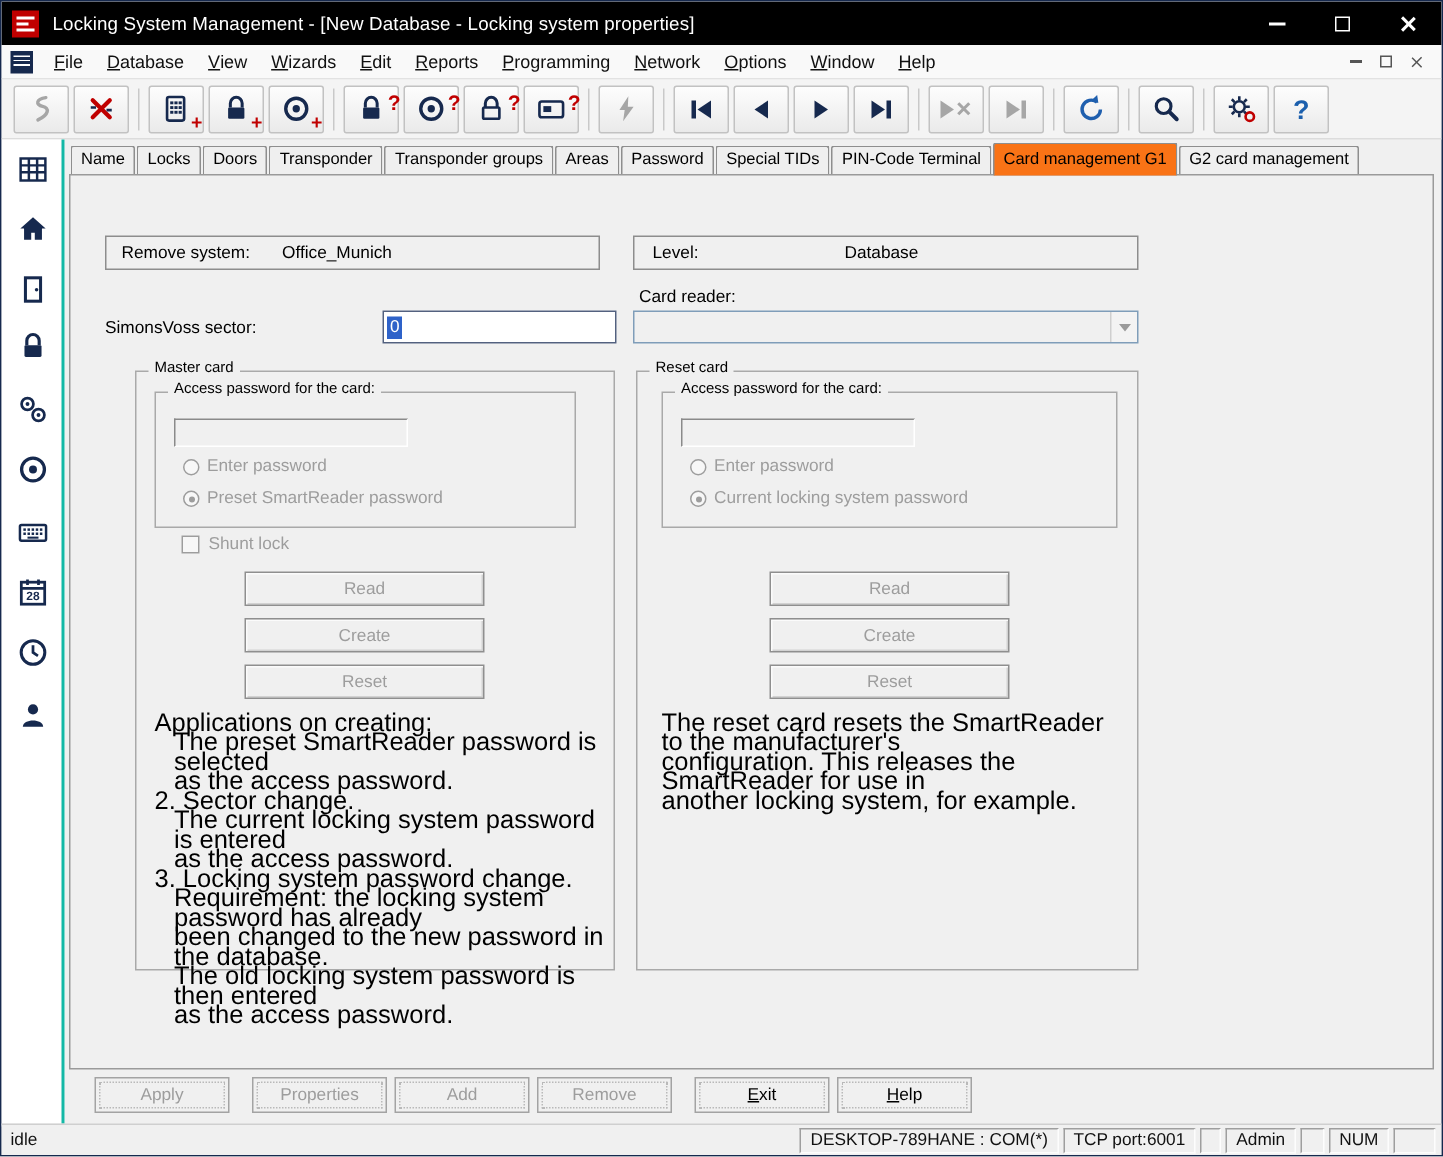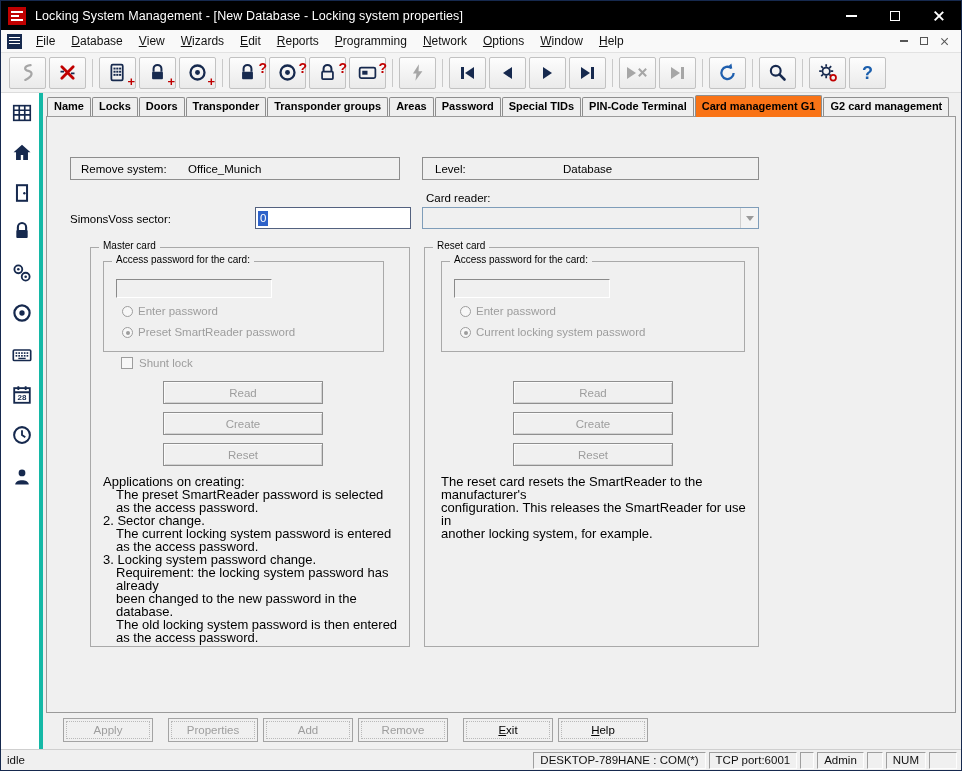--- a/index.html
+++ b/index.html
@@ -42,27 +42,27 @@
   .ico{position:relative;display:flex;align-items:center;justify-content:center;gap:1px;}
   .i21{width:21px;height:21px;display:block;}
   .badge{position:absolute;right:-7px;bottom:-5px;color:#c00000;font-weight:bold;font-size:13px;line-height:1;}
   .badge.q{right:-9px;bottom:auto;top:-1px;font-size:14px;}
   .helpq{color:#1b5fad;font-size:18px;font-weight:bold;line-height:1;}
   .tl{width:0;height:0;border-top:6px solid transparent;border-bottom:6px solid transparent;border-right:9px solid #16294e;}
   .tr{width:0;height:0;border-top:6px solid transparent;border-bottom:6px solid transparent;border-left:9px solid #16294e;}
   .nbar{width:3px;height:12px;background:#16294e;} .tr.g{border-left-color:#a6a6a6;} .nbar.g{background:#a6a6a6;}
 
   
-  #sidebar{position:absolute;top:92px;left:0;width:42px;height:658px;background:#ffffff;border-right:4px solid #14b8a6;}
+  #sidebar{position:absolute;top:92px;left:0;width:42px;height:658px;background:#ffffff;border-right:2px solid #14b8a6;}
   .side-ico{position:absolute;left:9px;width:24px;height:24px;display:flex;align-items:center;justify-content:center;}
   .calwrap{position:relative;}
   .calnum{position:absolute;left:0;right:0;top:10px;text-align:center;font-size:8px;font-weight:bold;color:#16294e;}
 
   
-  #tabstrip{position:absolute;left:46px;top:94px;height:22px;display:flex;align-items:flex-end;z-index:3;font-weight:bold;}
+  #tabstrip{position:absolute;left:46px;top:94px;height:22px;display:flex;align-items:flex-end;z-index:3;}
   .tab{height:19px;line-height:17px;margin-bottom:1px;padding:0 6px;font-size:11px;border:1px solid #8e8e8e;border-bottom:none;border-radius:2px 2px 0 0;background:#efefef;color:#000;white-space:nowrap;margin-right:1px;}
   .tab.active{height:22px;line-height:20px;margin-bottom:0;background:#f97316;position:relative;z-index:4;}
   #panel{position:absolute;left:45px;top:115px;width:910px;height:597px;border:1px solid #9a9a9a;background:#f0f0f0;z-index:2;}
 
   .hbox{position:absolute;height:23px;border:1px solid #8d8d8d;font-size:11.5px;display:flex;align-items:center;color:#000;}
   .hbox .hlabel{padding-left:10px;}
   .hbox .hvalue{position:absolute;}
 
   .plabel{position:absolute;font-size:11.5px;color:#000;white-space:nowrap;}
 
@@ -76,21 +76,21 @@
   .grp{position:absolute;border:1px solid #a9a9a9;}
   .grp-label{position:absolute;top:-8px;left:8px;background:#f0f0f0;padding:0 4px;font-size:10px;color:#000;white-space:nowrap;}
 
   .pw-input{position:absolute;width:156px;height:19px;background:#f0f0f0;border:1px solid;border-color:#8a8a8a #ffffff #ffffff #8a8a8a;}
   .radio{position:absolute;width:11px;height:11px;border:1px solid #9d9d9d;border-radius:50%;background:#f7f7f7;}
   .radio.checked::after{content:"";position:absolute;left:2.5px;top:2.5px;width:4px;height:4px;border-radius:50%;background:#9d9d9d;}
   .checkbox{position:absolute;width:12px;height:12px;border:1px solid #9d9d9d;background:#f7f7f7;}
   .dlabel{position:absolute;font-size:11.5px;color:#9d9d9d;white-space:nowrap;}
 
   .cardbtn{position:absolute;width:160px;height:23px;background:#f0f0f0;border:1px solid #8f8f8f;box-shadow:inset 1px 1px 0 #fbfbfb,inset -1px -1px 0 #d2d2d2;color:#9d9d9d;font-size:11.5px;display:flex;align-items:center;justify-content:center;}
-  .info{position:absolute;font-size:13px;line-height:13px;color:#000;}
+  .info{position:absolute;font-size:17px;line-height:13px;color:#000;}
   .info .ind{padding-left:13px;}
 
   
   .fbtn{position:absolute;top:717px;width:90px;height:24px;background:#f0f0f0;border:1px solid #a3a3a3;outline:1px dotted #b9b9b9;outline-offset:-4px;font-size:11.5px;display:flex;align-items:center;justify-content:center;color:#9d9d9d;}
   .fbtn.en{color:#000;}
   .fbtn u{text-decoration:underline;}
 
   
   #statusbar{position:absolute;bottom:0;left:0;width:100%;height:21px;background:#f0f0f0;border-top:1px solid #cfcfcf;display:flex;align-items:center;font-size:11.5px;color:#111;padding:0 2px;}
   #status-left{margin-left:4px;}

